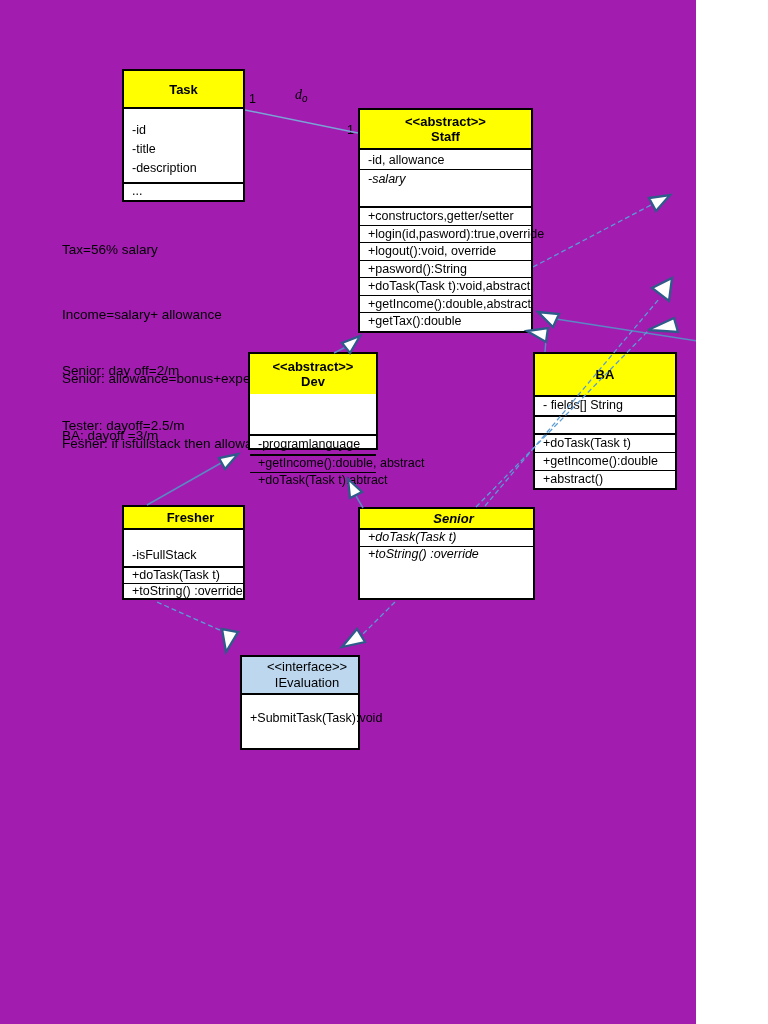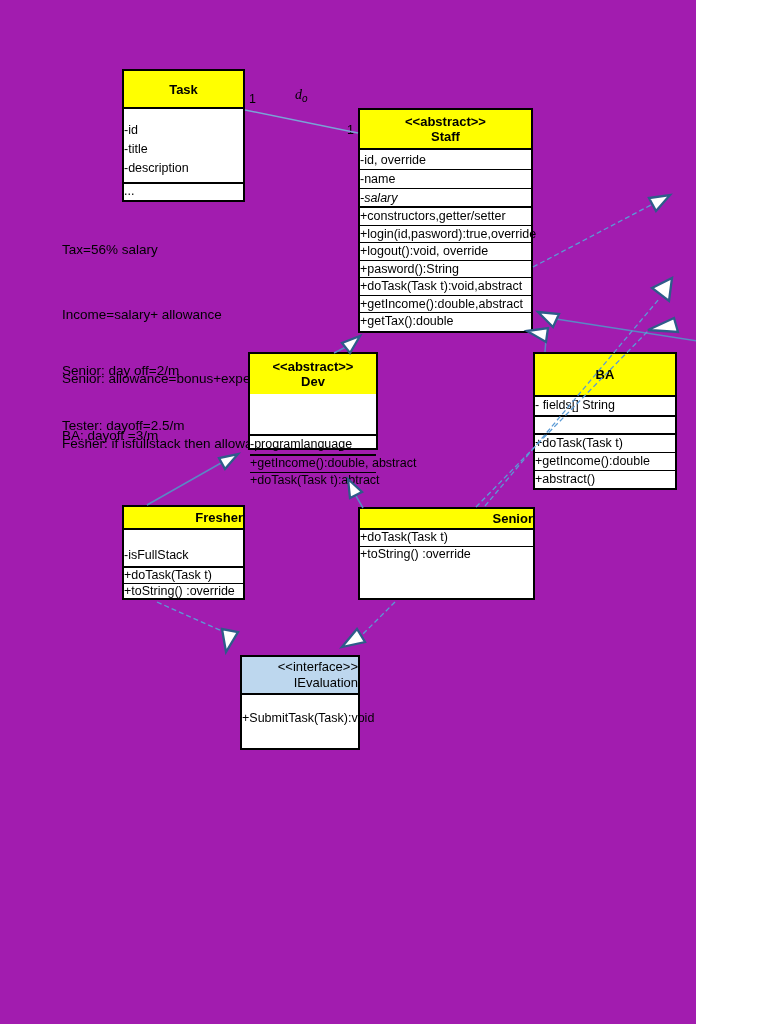--- a/index.html
+++ b/index.html
@@ -6,23 +6,23 @@
   #canvas{position:relative;width:696px;height:1024px;background:#a21caf;overflow:hidden;
           font-family:"Liberation Sans",sans-serif;color:#000;}
 
   
   .box{position:absolute;box-sizing:border-box;border:2px solid #000;background:#fff;z-index:5;}
   .sec{box-sizing:border-box;overflow:visible;}
   .sec + .sec{border-top:2px solid #000;}
   .hdr{background:#FFFF00;display:flex;flex-direction:column;justify-content:center;
        font-weight:bold;font-size:13px;line-height:15px;}
   .hdr.center{align-items:center;text-align:center;}
-  .hdr.left{align-items:flex-end;padding-left:14px;}
+  .hdr.left{align-items:center;padding-left:14px;}
   .hdr.iface{background:#BDD7EE;font-weight:normal;line-height:16px;}
-  .row{font-size:12.5px;padding-left:0;white-space:nowrap;}
+  .row{font-size:12.5px;padding-left:8px;white-space:nowrap;}
   .ru{border-bottom:1px solid #000;}
 
   
   .note{position:absolute;font-size:13.5px;line-height:21.5px;white-space:pre;z-index:4;}
 
   
   .lbl{position:absolute;font-size:12.5px;z-index:6;}
   .lbl i{font-family:"Liberation Serif",serif;font-size:14px;}
   .lbl .sub{font-size:10px;position:relative;top:3px;font-style:italic;}
 
@@ -51,22 +51,21 @@
       <div class="row" style="line-height:14px;">...</div>
     </div>
   </div>
 
   <div class="box" style="left:358px;top:108px;width:175px;height:225px;">
     <div class="sec hdr center" style="height:38px;">
       <span>&lt;&lt;abstract&gt;&gt;</span>
       <span>Staff</span>
     </div>
     <div class="sec" style="height:58px;padding-top:1px;">
-      <div class="row ru" style="line-height:18px;">-id, override</div>
-      <div class="row ru" style="line-height:18px;">-name</div>
+      <div class="row ru" style="line-height:18px;">-id, allowance</div>
       <div class="row" style="line-height:18px;font-style:italic;">-salary</div>
     </div>
     <div class="sec" style="height:125px;">
       <div class="row ru" style="line-height:16.5px;">+constructors,getter/setter</div>
       <div class="row ru" style="line-height:16.5px;">+login(id,pasword):true,override</div>
       <div class="row ru" style="line-height:16.5px;">+logout():void, override</div>
       <div class="row ru" style="line-height:16.5px;">+pasword():String</div>
       <div class="row ru" style="line-height:16.5px;">+doTask(Task t):void,abstract</div>
       <div class="row ru" style="line-height:16.5px;">+getIncome():double,abstract</div>
       <div class="row" style="line-height:16.5px;">+getTax():double</div>
@@ -108,21 +107,21 @@
     </div>
     <div class="sec" style="height:38px;padding-top:16px;">
       <div class="row" style="line-height:18px;">-isFullStack</div>
     </div>
     <div class="sec" style="height:32px;">
       <div class="row ru" style="line-height:15px;">+doTask(Task t)</div>
       <div class="row" style="line-height:15px;">+toString() :override</div>
     </div>
   </div>
 
-  <div class="box" style="left:358px;top:507px;width:177px;height:93px;">
+  <div class="box" style="left:358px;top:507px;width:177px;height:93px;font-style:italic;">
     <div class="sec hdr left" style="height:19px;">
       <span>Senior</span>
     </div>
     <div class="sec" style="height:33px;">
       <div class="row ru" style="line-height:15.5px;">+doTask(Task t)</div>
       <div class="row" style="line-height:15.5px;">+toString() :override</div>
     </div>
   </div>
 
   <div class="box" style="left:240px;top:655px;width:120px;height:95px;">

